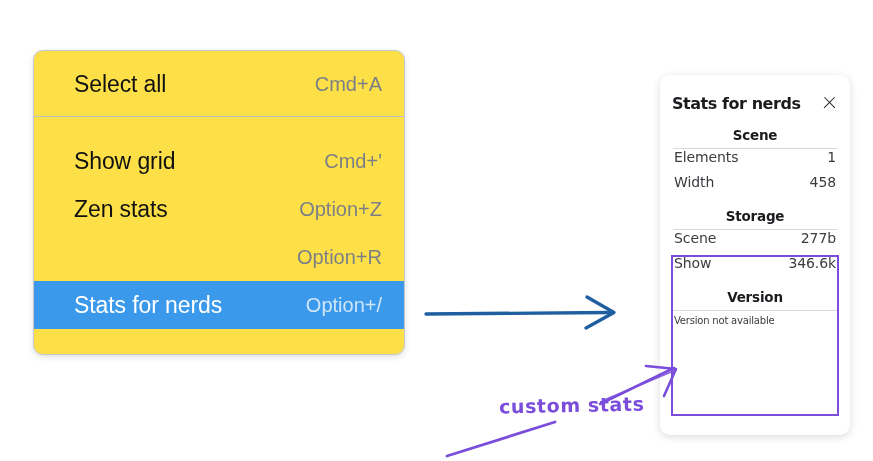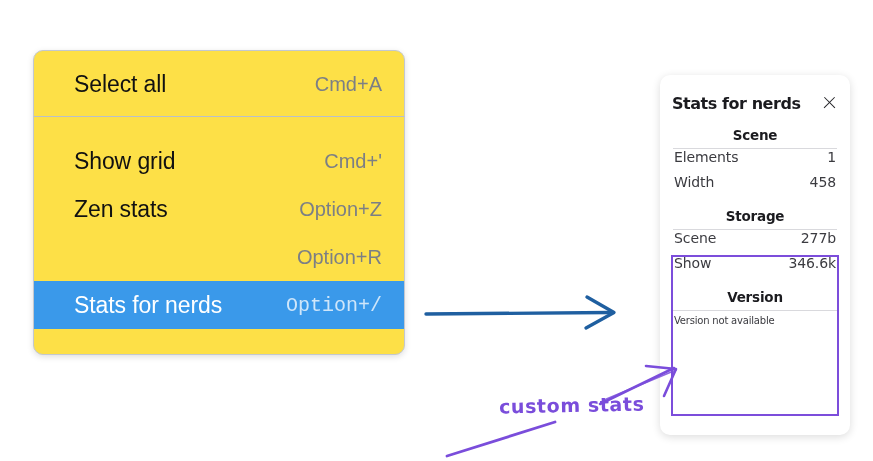--- a/index.html
+++ b/index.html
@@ -56,21 +56,21 @@
     position: absolute;
     right: 22px;
     font-size: 20px;
     color: #7c7f85;
     white-space: nowrap;
   }
   .menu-item.is-selected {
     background: #3a99ea;
   }
   .menu-item.is-selected .mi-label { color: #ffffff; }
-  .menu-item.is-selected .mi-shortcut { color: #cfe6fa; font-family: Liberation Mono, monospace; }
+  .menu-item.is-selected .mi-shortcut { color: #cfe6fa; }
 
   
   #blue-arrow {
     position: absolute;
     left: 424px;
     top: 292px;
     width: 200px;
     height: 44px;
   }
 

